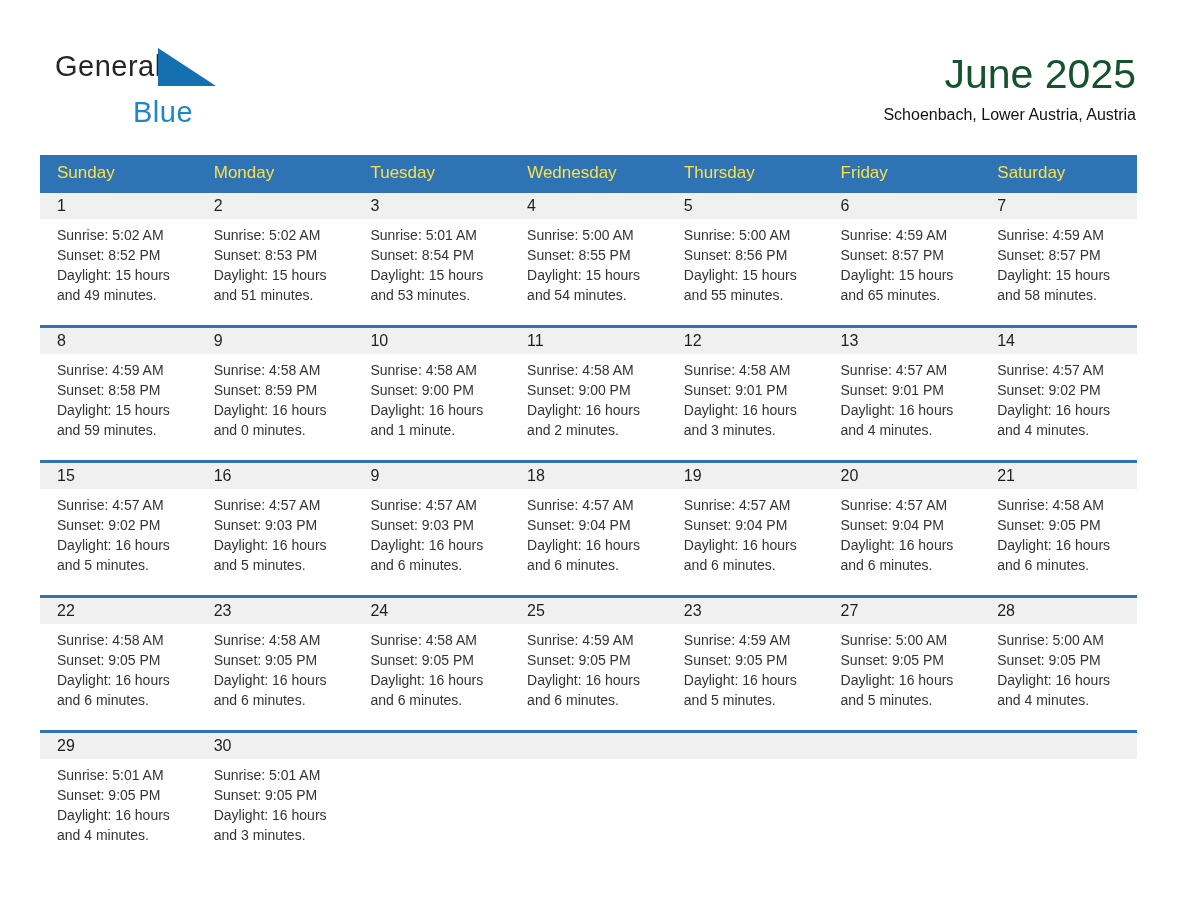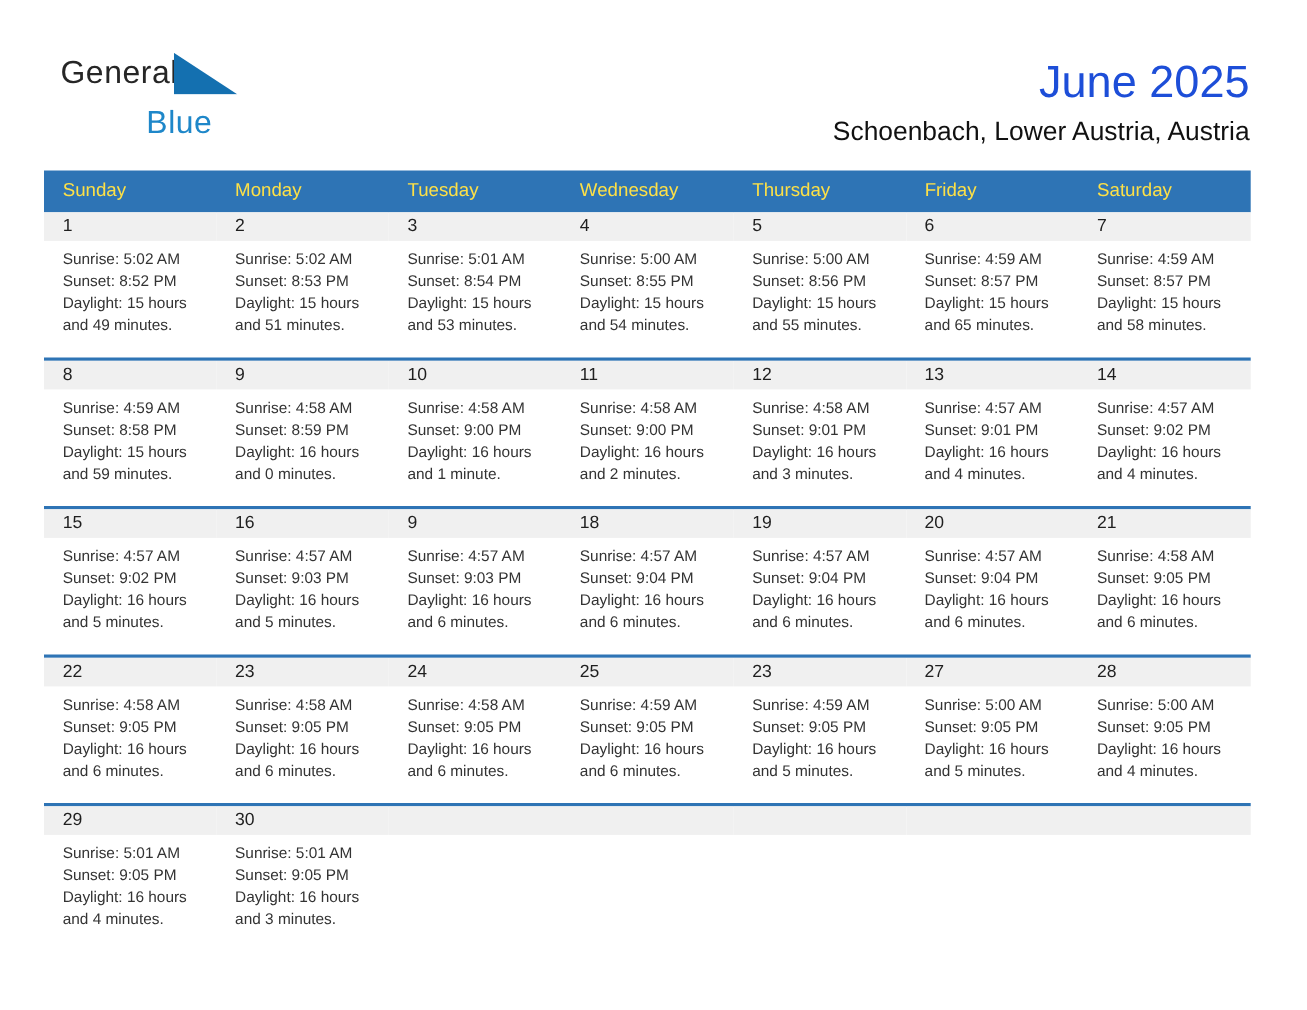--- a/index.html
+++ b/index.html
@@ -19,22 +19,22 @@
   .top{display:flex;justify-content:space-between;align-items:flex-start;
        padding:52px 52px 0 55px;height:155px;}
   .logo{position:relative;width:170px;height:70px;}
   .logo-general{font-size:29px;letter-spacing:0.5px;color:#262626;line-height:1;}
   .logo-triangle{position:absolute;left:103px;top:-4px;width:58px;height:38px;
        background:var(--triangle-blue);
        clip-path:polygon(0 0,100% 100%,0 100%);}
   .logo-blue{position:absolute;left:78px;top:26px;font-size:29px;letter-spacing:0.5px;
        color:var(--logo-blue);line-height:1;margin-top:20px;}
   .titles{text-align:right;}
-  .page-title{font-size:41px;font-weight:normal;color:#1d4ed8;line-height:1.1;}
-  .page-subtitle{font-size:24px;font-weight:normal;color:#111;margin-top:9px;}
+  .page-title{font-size:41px;font-weight:normal;color:#14532d;line-height:1.1;}
+  .page-subtitle{font-size:16px;font-weight:normal;color:#111;margin-top:9px;}
 
   
   .calendar{margin-left:40px;width:1097px;}
   .weekday-row{display:flex;background:var(--accent);height:35px;align-items:center;}
   .weekday-cell{flex:1;color:#fde047;font-size:17px;padding-left:17px;}
   .week-row{display:flex;border-top:3px solid var(--accent);}
   .day-cell{width:14.2857%;}
   .cell-top{background:var(--strip-gray);height:26px;display:flex;align-items:center;
        padding-left:17px;font-size:16px;color:var(--text-dark);}
   .cell-body{height:106px;padding:6px 8px 0 17px;font-size:14px;line-height:20px;

